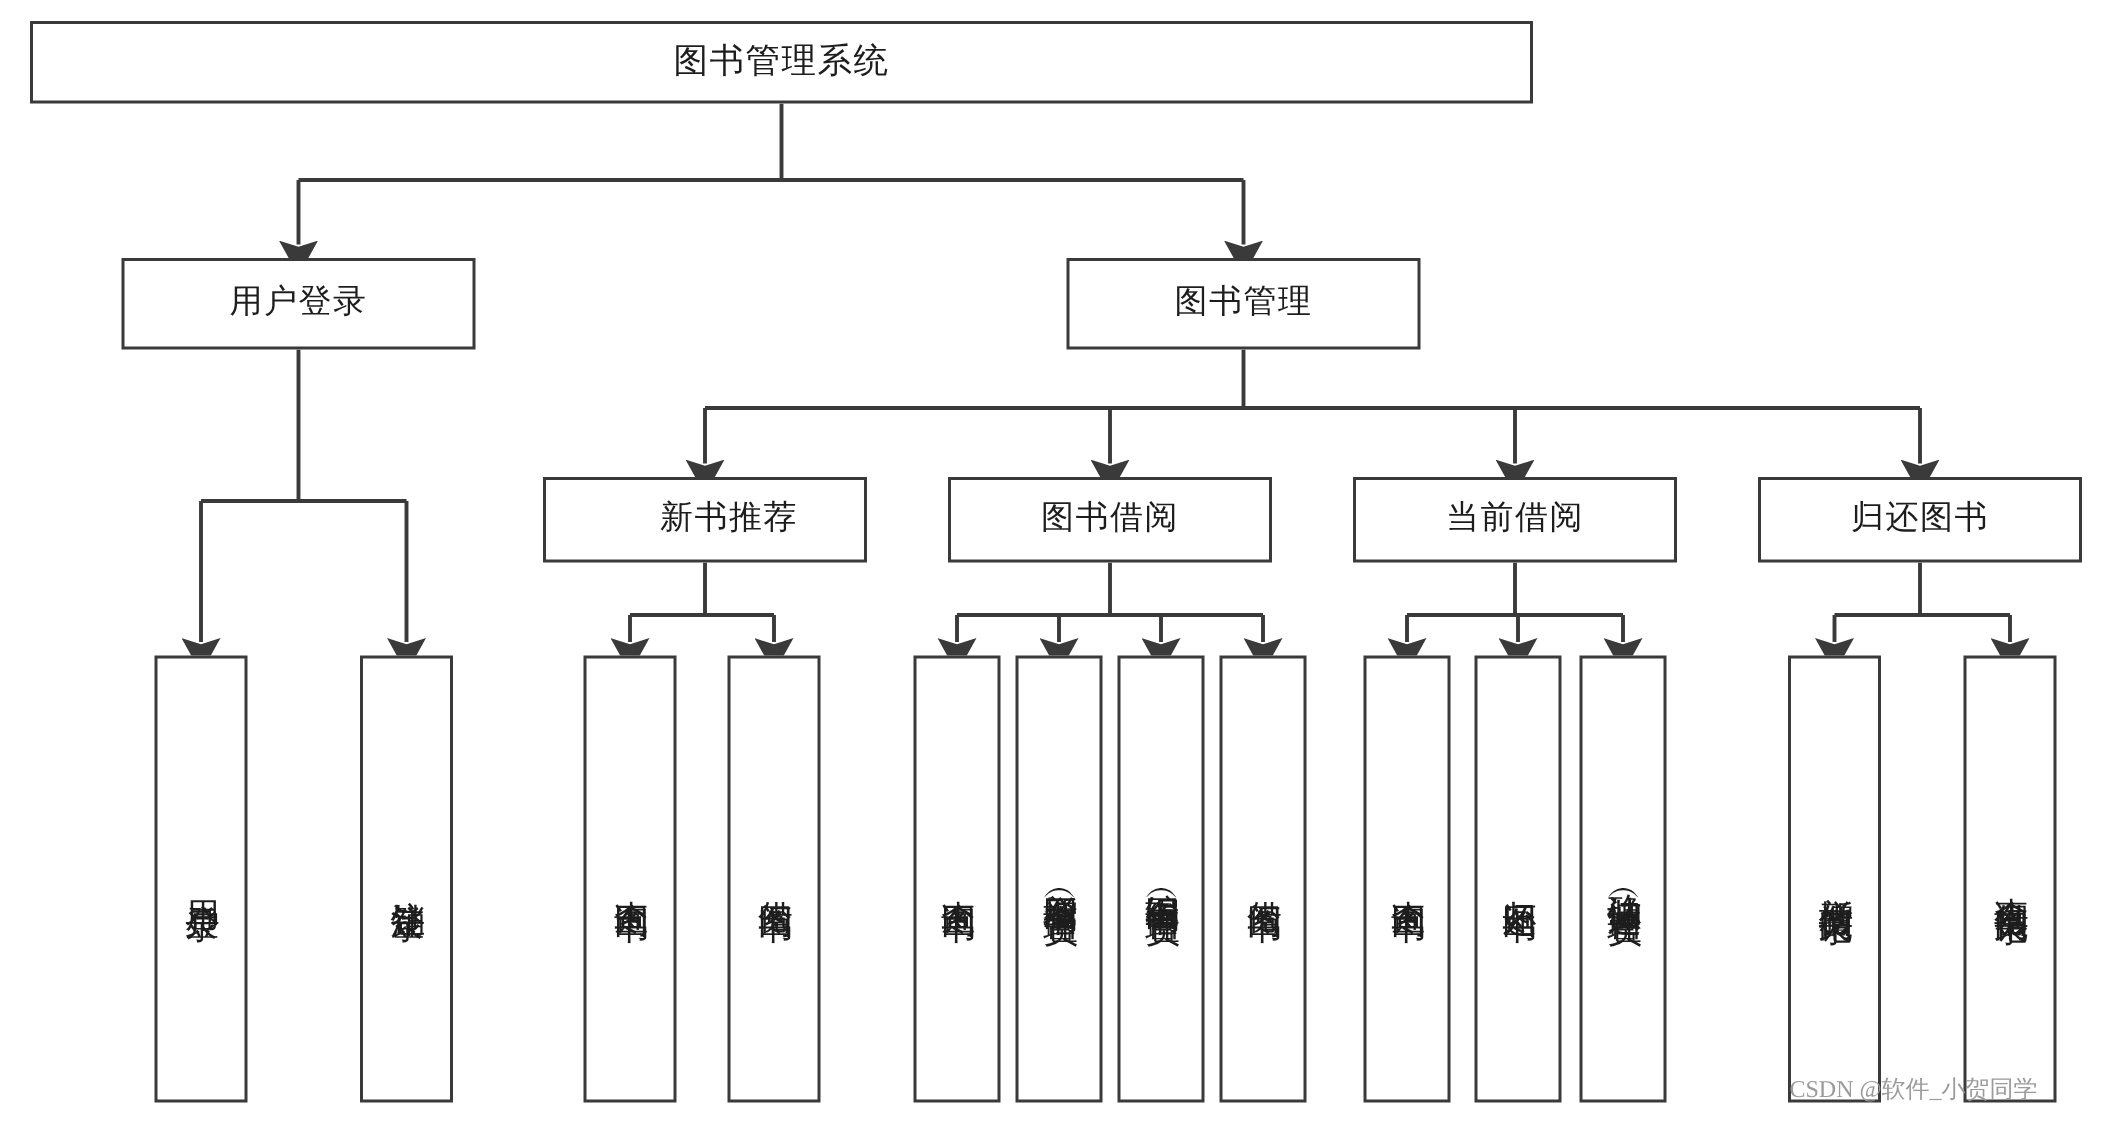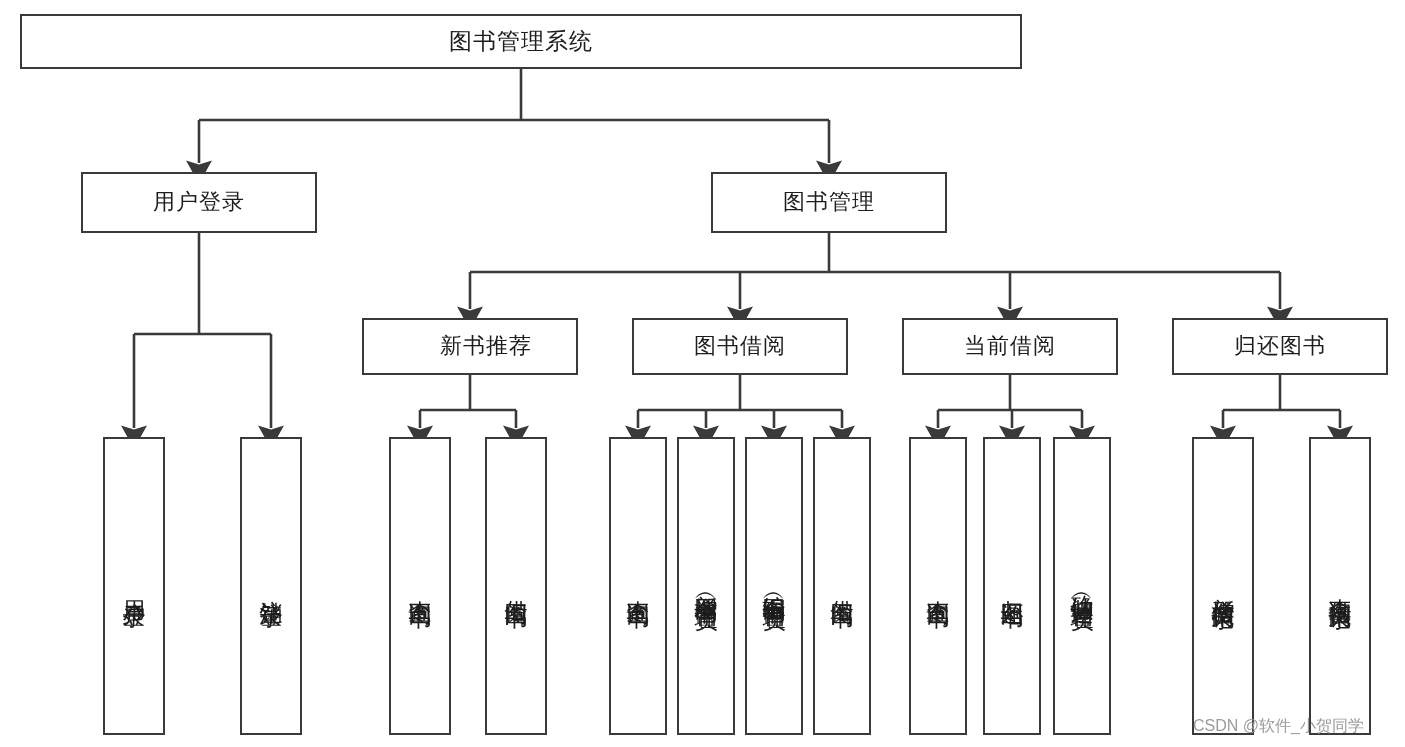--- a/index.html
+++ b/index.html
@@ -48,21 +48,21 @@
     padding: 6px 0;
   }
   .node-root .node-h { font-size: 23px; }
   .watermark {
     position: absolute;
     left: 1193px;
     top: 716px;
     font-size: 16px;
     color: #9b9b9b;
     white-space: nowrap;
-    font-family: Liberation Sans, sans-serif;
+    font-family: Liberation Serif, serif;
   }
 </style>
 </head>
 <body>
 
 <div id="canvas" style="background: rgb(255, 255, 255);">
 
   <svg id="edges" viewBox="0 0 1405 747" xmlns="http://www.w3.org/2000/svg">
     <defs>
       <marker id="arr" markerWidth="9" markerHeight="10" refX="1" refY="5" orient="auto" markerUnits="strokeWidth">

